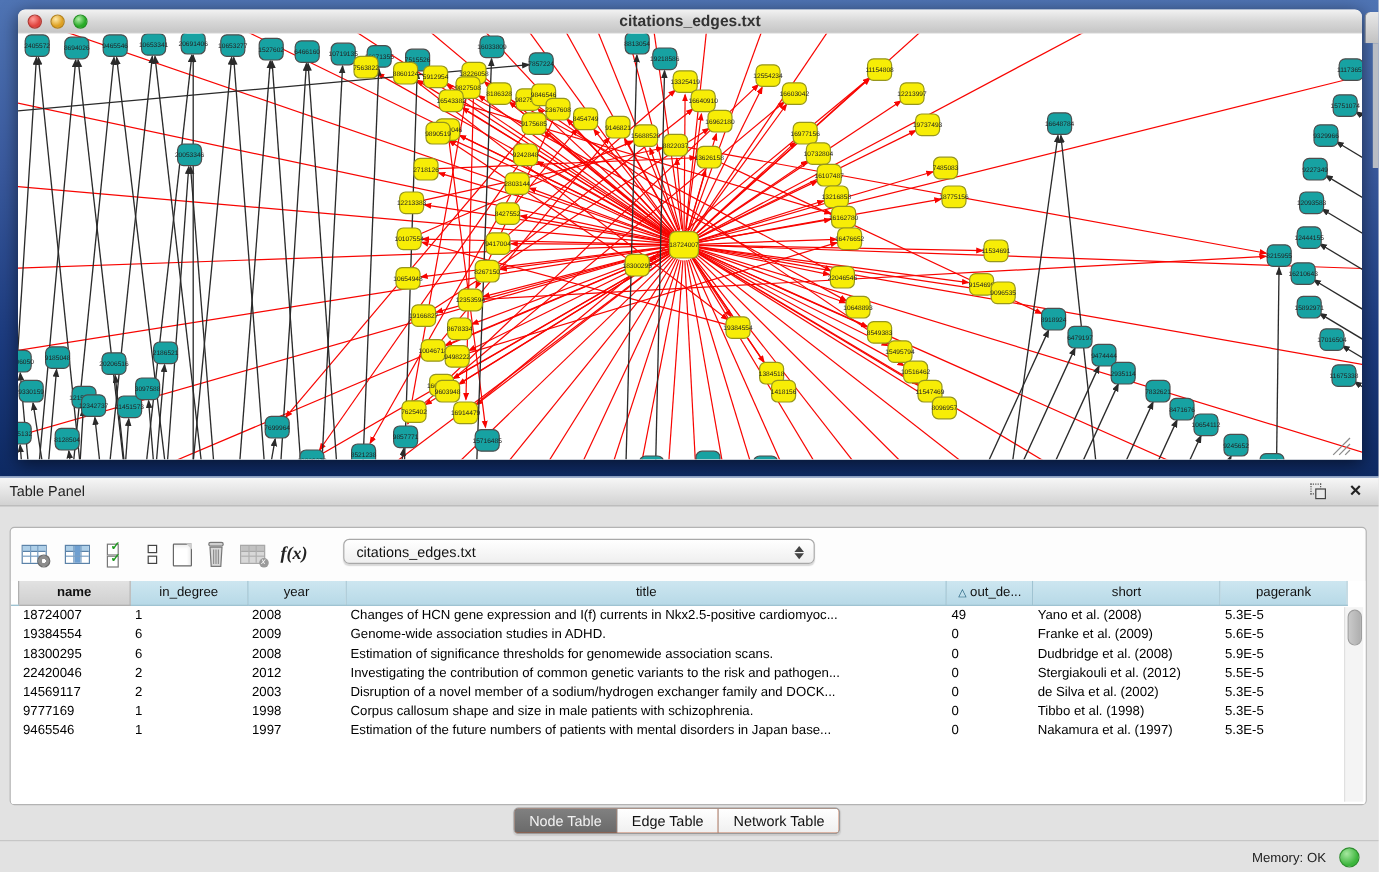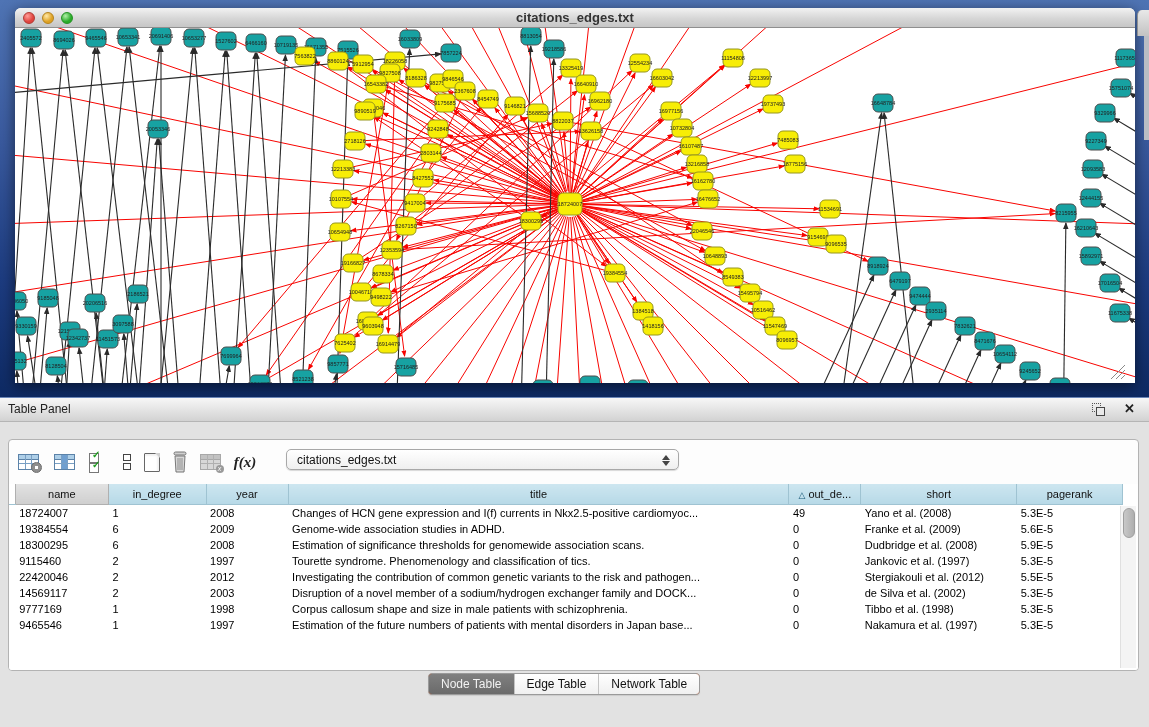--- a/index.html
+++ b/index.html
@@ -48,21 +48,21 @@
   .combo .val{position:absolute;left:10px;top:3px;font-size:12px;color:#111;}
   .combo .arrows{position:absolute;right:9px;top:4px;width:8px;height:13px;}
   .combo .arrows .up{position:absolute;left:1px;top:1px;width:0;height:0;border-left:4px solid transparent;border-right:4px solid transparent;border-bottom:5px solid #444;}
   .combo .arrows .dn{position:absolute;left:1px;bottom:1px;width:0;height:0;border-left:4px solid transparent;border-right:4px solid transparent;border-top:5px solid #444;}
 
   .tablewrap{position:absolute;left:0;top:44px;right:0;bottom:0;overflow:hidden;background:#fff;}
   table.tbl{border-collapse:collapse;table-layout:fixed;width:1114px;font-size:11px;}
   table.tbl th{height:20px;padding:0 3px;font-weight:normal;font-size:11px;color:#111;
     background:linear-gradient(180deg,#cde6f0,#b7d9e7);border:1px solid #9fc3d2;border-top:none;
     overflow:hidden;white-space:nowrap;text-align:center;}
-  table.tbl th.sel{background:linear-gradient(180deg,#e2e2e2,#cfcfcf);border-color:#b0b0b0;}
+  table.tbl th.sel{background:linear-gradient(180deg,#e2e2e2,#cfcfcf);border-color:#b0b0b0;font-weight:bold;}
   table.tbl th.gut{background:#fff;border:none;border-bottom:1px solid #9fc3d2;}
   table.tbl td{height:16px;padding:0 4px;white-space:nowrap;overflow:hidden;color:#000;}
   table.tbl td.c{text-align:left;}
   .sortglyph{font-size:9px;color:#1a5a78;margin-right:3px;}
   .vscroll{position:absolute;right:2px;top:22px;bottom:2px;width:15px;background:#f4f4f4;border-left:1px solid #e0e0e0;}
   .vthumb{position:absolute;left:2px;top:2px;width:10px;height:28px;border-radius:6px;
     background:linear-gradient(90deg,#c9c9c9,#aeaeae);border:1px solid #9e9e9e;}
 
   
   .minitbl{position:relative;width:19px;height:14px;border:1px solid #5b82a8;background:#fff;}
@@ -960,30 +960,20 @@
                 <td>18300295</td>
                 <td>6</td>
                 <td>2008</td>
                 <td>Estimation of significance thresholds for genomewide association scans.</td>
                 <td>0</td>
                 <td class="c">Dudbridge et al. (2008)</td>
                 <td>5.9E-5</td>
               </tr>
               <tr>
                 <td></td>
-                <td>9115460</td>
-                <td>2</td>
-                <td>1997</td>
-                <td>Tourette syndrome. Phenomenology and classification of tics.</td>
-                <td>0</td>
-                <td class="c">Jankovic et al. (1997)</td>
-                <td>5.3E-5</td>
-              </tr>
-              <tr>
-                <td></td>
                 <td>22420046</td>
                 <td>2</td>
                 <td>2012</td>
                 <td>Investigating the contribution of common genetic variants to the risk and pathogen...</td>
                 <td>0</td>
                 <td class="c">Stergiakouli et al. (2012)</td>
                 <td>5.5E-5</td>
               </tr>
               <tr>
                 <td></td>
@@ -1022,14 +1012,18 @@
         </div>
       </div>
     </div>
 
     <div class="tabs" id="tabs-strip">
         <div class="tab active">Node Table</div>
         <div class="tab">Edge Table</div>
         <div class="tab">Network Table</div>
       </div>
 
+    <div class="statusbar">
+      <span class="mem">Memory: OK</span>
+      <span class="memdot"></span>
+    </div>
   </div>
 </div>
 
 </body></html>

